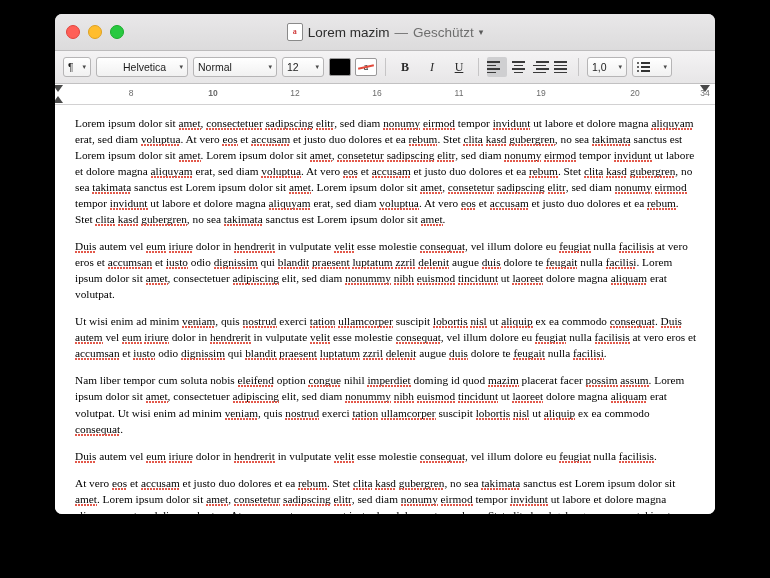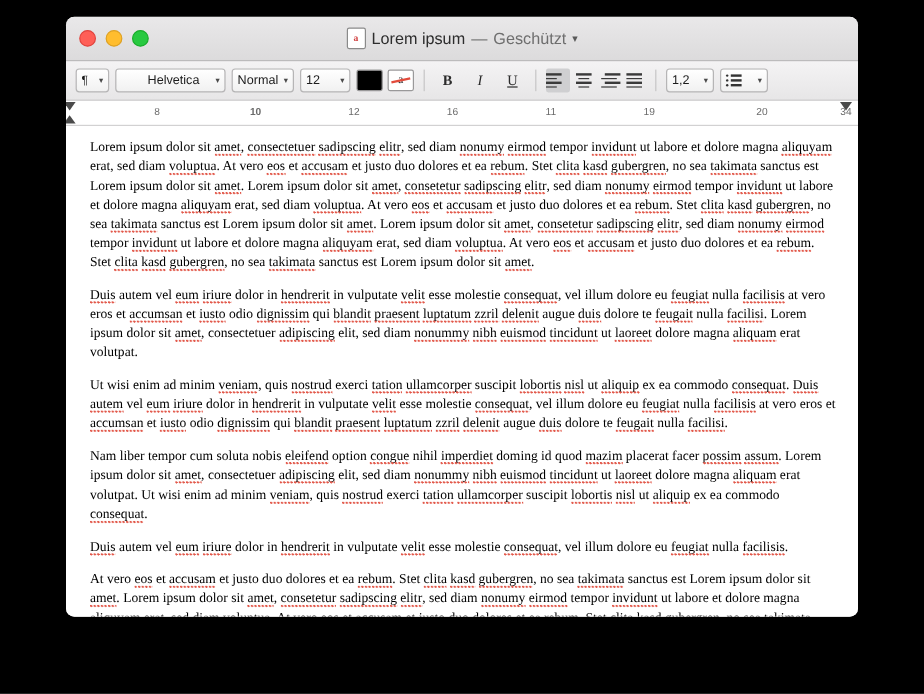--- a/index.html
+++ b/index.html
@@ -111,21 +111,21 @@
   .ctl .chev {
     font-size: 7px;
     color: #4a4a4a;
     margin-left: auto;
     padding-left: 4px;
   }
 
   .style-menu { width: 28px; justify-content: center; gap: 2px; }
   .style-menu .glyph { font-size: 10px; }
   .font-menu  { width: 92px; padding-left: 26px; }
-  .weight-menu{ width: 52px; }
+  .weight-menu{ width: 84px; }
   .size-menu  { width: 42px; }
 
   .swatch-group { display: flex; align-items: center; gap: 4px; }
   .swatch {
     width: 20px; height: 16px;
     border: 1px solid #9a999a;
     border-radius: 2px;
     position: relative;
     background: #ffffff;
   }
@@ -263,21 +263,21 @@
 <div class="window">
 
   <div class="titlebar">
     <div class="traffic">
       <span class="dot close"></span>
       <span class="dot min"></span>
       <span class="dot max"></span>
     </div>
     <div class="title-center">
       <span class="doc-icon">a</span>
-      <span class="title-text">Lorem ipsum</span>
+      <span class="title-text">Lorem mazim</span>
       <span class="title-sub">—</span>
       <span class="title-sub">Geschützt</span>
       <span class="title-chev">▾</span>
     </div>
   </div>
 
   <div class="toolbar">
 
     <div class="ctl style-menu">
       <span class="glyph">¶</span>
@@ -338,21 +338,21 @@
         <i></i>
           <i></i>
           <i></i>
           <i></i>
       </div>
     </div>
 
     <div class="sep"></div>
 
     <div class="ctl spacing-menu">
-      <span>1,2</span>
+      <span>1,0</span>
       <span class="chev">▾</span>
     </div>
 
     <div class="ctl list-menu">
       <span class="bullets">
         <span class="brow">
             <span class="bdot"></span>
             <span class="bline"></span>
           </span>
         <span class="brow">

